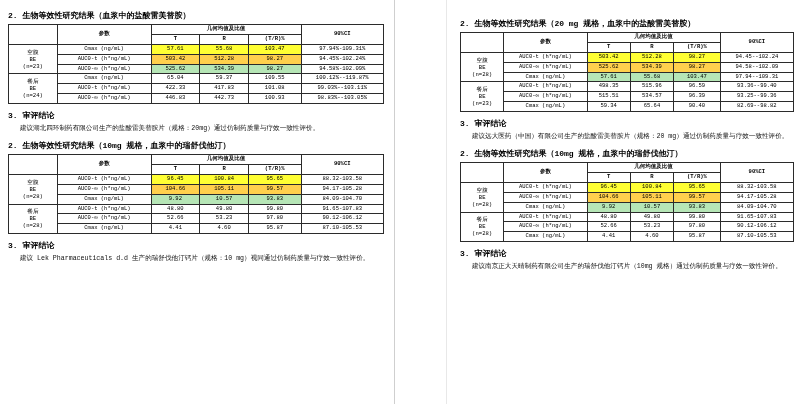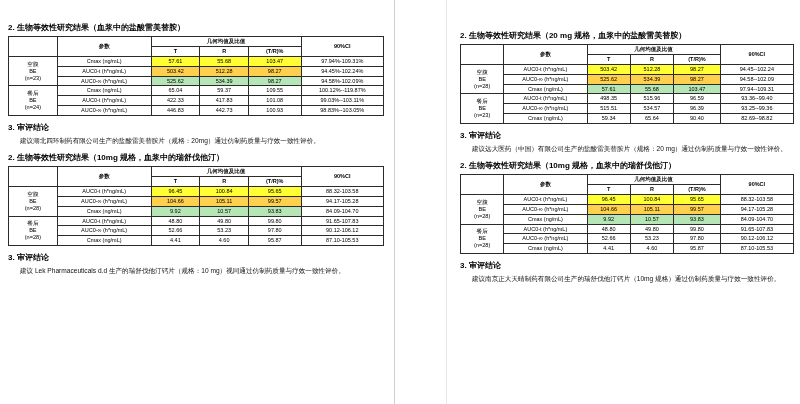--- a/index.html
+++ b/index.html
@@ -2,21 +2,21 @@
 <html><head>
 <meta charset="utf-8">
 <style>
   html,body{margin:0;padding:0;}
   body{
     width:800px;height:404px;background:#ffffff;
     font-family:"Liberation Sans","DejaVu Sans",sans-serif;
     font-size:6.5px;color:#111;overflow:hidden;
   }
   .page{position:relative;width:800px;height:404px;}
-  .col{position:absolute;top:12px;height:292px;box-sizing:border-box;}
+  .col{position:absolute;top:0;height:292px;box-sizing:border-box;font-family:Liberation Mono, monospace;}
   .col-left{left:0;width:390px;padding:4px 6px 0 8px;}
   .col-right{left:452px;width:348px;padding:12px 6px 0 8px;}
   .divider{position:absolute;left:394px;top:0;width:1px;height:404px;background:#cfcfcf;}
   .divider2{position:absolute;left:446px;top:0;width:1px;height:404px;background:#e8e8e8;}
 
   h2.sec{
     font-size:8px;font-weight:bold;margin:6px 0 3px 0;color:#000;
     letter-spacing:0px;
   }
   p.para{

